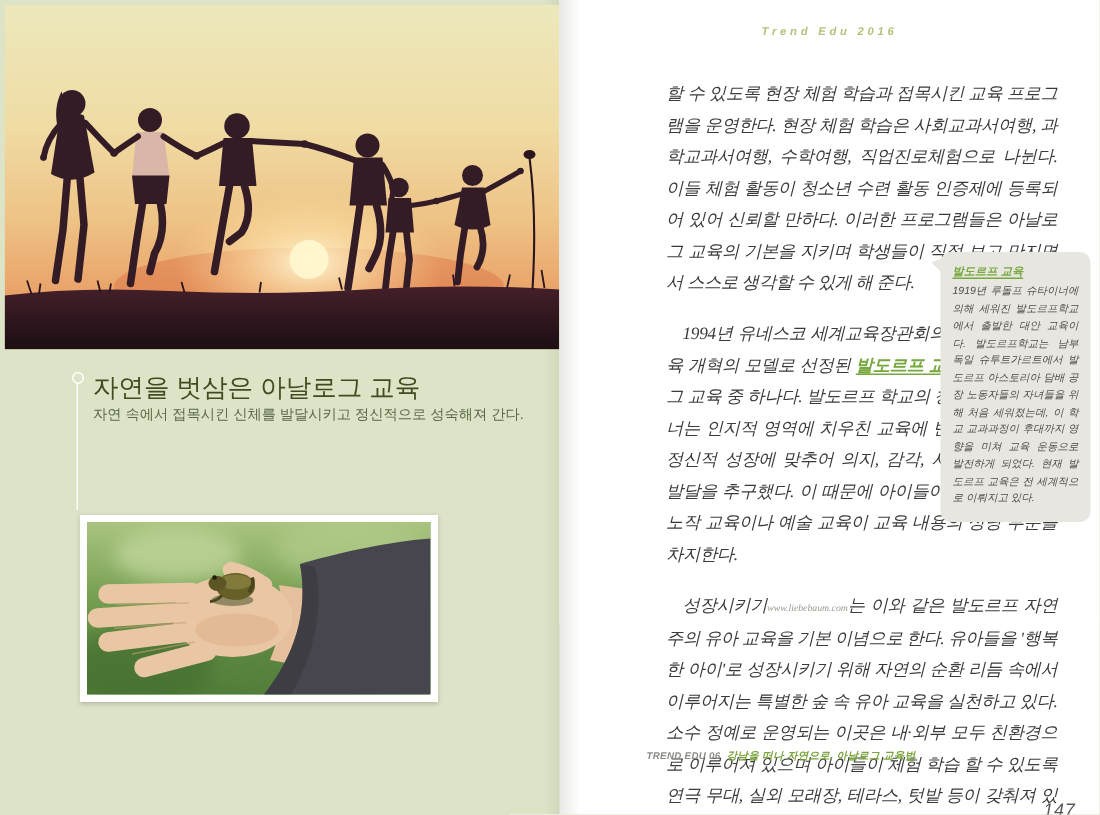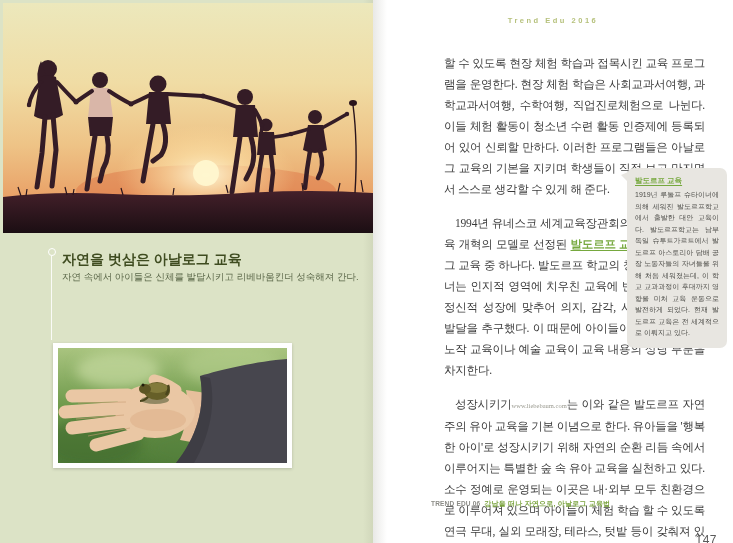--- a/index.html
+++ b/index.html
@@ -11,29 +11,29 @@
   #left-page{left:0;top:0;width:373px;height:543px;background:#dce3c6;}
   #left-edge-shade{right:0;top:0;width:10px;height:543px;
     background:linear-gradient(to right,rgba(0,0,0,0) 0%,rgba(60,60,40,0.07) 100%);}
   #sunset-photo{left:3px;top:3px;width:370px;height:230px;overflow:hidden;}
   #sunset-photo svg{display:block;}
 
   #caption-marker-circle{left:48px;top:248px;width:6px;height:6px;border:1px solid #ffffff;
     border-radius:50%;background:transparent;}
   #caption-marker-line{left:51px;top:256px;width:1px;height:84px;background:rgba(255,255,255,0.85);}
   #photo-caption{left:62px;top:250px;width:300px;}
-  #caption-title{font-size:14px;font-weight:bold;color:#3f4c20;line-height:18px;}
+  #caption-title{font-size:17px;font-weight:normal;color:#3f4c20;line-height:18px;}
   .caption-line{font-size:9.5px;color:#5c684a;line-height:17px;}
 
   #frog-photo-frame{left:53px;top:343px;width:229px;height:115px;border:5px solid #ffffff;
     box-shadow:0 1px 3px rgba(0,0,0,0.18);background:#6f9a4c;}
   #frog-photo-frame svg{display:block;}
 
   
-  #right-page{left:373px;top:0;width:360px;height:415px;background:#ffffff;}
+  #right-page{left:373px;top:0;width:360px;height:415px;background:#ffffff;font-style:italic;}
   #fold-shadow{left:0;top:0;width:14px;height:543px;
     background:linear-gradient(to right,rgba(70,70,50,0.12) 0%,rgba(70,70,50,0) 100%);}
   #running-header{left:0;right:0;top:16px;text-align:center;font-size:7.5px;font-weight:bold;
     letter-spacing:2.5px;color:#b6c17c;}
   #page-content{left:58px;right:15px;top:40px;text-align:justify;
     font-family:"Liberation Serif",serif;font-size:11.5px;line-height:21px;color:#3a3a3a;
     letter-spacing:-0.2px;}
   #page-content p{margin:13px;}
   .indent{text-indent:11px;}
   #paragraph-2{margin-right:98px;}
@@ -147,21 +147,21 @@
       </g>
       <ellipse cx="350" cy="100" rx="4" ry="3" fill="#2a151d"></ellipse>
     </svg>
   </div>
 
   <div id="caption-marker-circle" class="abs"></div>
   <div id="caption-marker-line" class="abs"></div>
 
   <div id="photo-caption" class="abs">
     <div id="caption-title">자연을 벗삼은 아날로그 교육</div>
-    <div class="caption-line">자연 속에서 아이들은 신체를 발달시키고 리베바움킨더 성숙해져 간다.</div>
+    <div class="caption-line">자연 속에서 접목시킨 신체를 발달시키고 정신적으로 성숙해져 간다.</div>
   </div>
 
   <div id="frog-photo-frame" class="abs">
     <svg width="229" height="115" viewBox="0 0 229 115" preserveAspectRatio="none">
       <defs>
         <linearGradient id="bg2" x1="0" y1="0" x2="0" y2="1">
           <stop offset="0" stop-color="#a9c47f"></stop>
             <stop offset="0.5" stop-color="#6f9a4c"></stop>
           <stop offset="1" stop-color="#4f7c38"></stop>
         </linearGradient>

